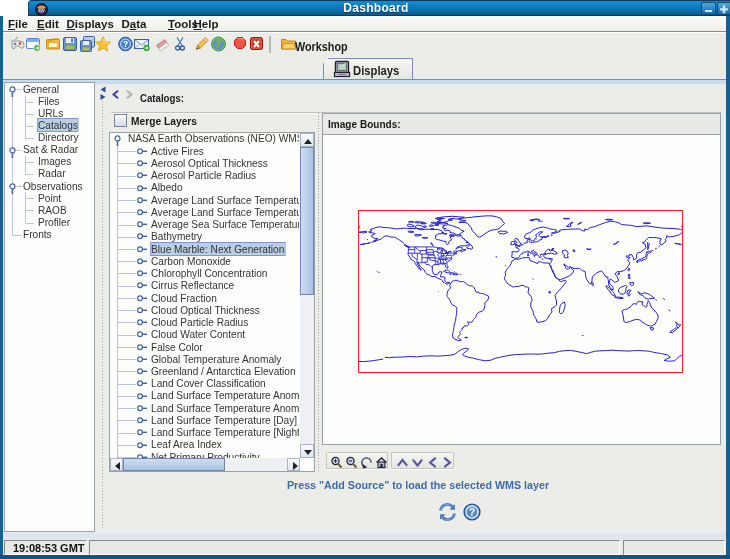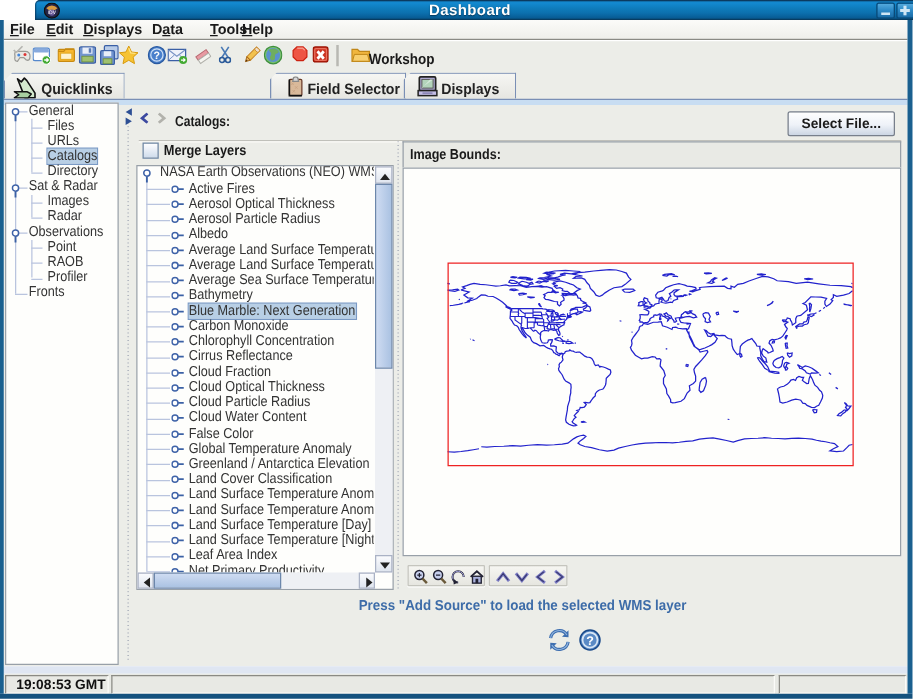--- a/index.html
+++ b/index.html
@@ -178,36 +178,20 @@
           <path d="M4 5 L9 11 M9 5 L4 11" stroke="#fff" stroke-width="2.2"></path>
         </svg></div>
   <div class="abs" style="left:266px;top:3px;width:1.5px;height:17px;background:#b8b8b2"></div>
   <div class="ticon" style="left:278px;top:4px"><svg width="15" height="14" viewBox="0 0 15 14">
           <path d="M0.5 2.5 L5 2.5 L6.5 4 L14.5 4 L14.5 12 L0.5 12 Z" fill="#f0b63e" stroke="#c08718"></path>
           <path d="M2.5 6.5 L13 6.5 L14.5 12 L1 12 Z" fill="#f8cf6e" stroke="#c08718" stroke-width="0.8"></path>
         </svg></div>
   <div class="abs" style="left:292px;top:7px;font-size:12px;font-weight:bold;color:#1a1a1a;transform:scaleX(0.9);transform-origin:0 50%">Workshop</div>
  </div>
  <div id="tabstrip">
-  <div class="tab" style="left:0px;width:96.5px;clip-path:polygon(0 7px,7px 0,100% 0,100% 100%,0 100%)">
-        <span class="abs" style="left:5px;top:2px"><svg width="22" height="19" viewBox="0 0 22 19">
-            <path d="M5 2 L8 4.5 L10.5 1.5 L12.5 3.5 L19 13.5 L19 17.3 L11 17.3 Z" fill="#d4e9cd" stroke="#111" stroke-width="1.3" stroke-linejoin="round"></path>
-            <path d="M2.5 12.3 L6 14.8 L2.5 17.3 L13.5 17.3 L16 14.2 L12.5 12.3 Z" fill="#a8cfa0" stroke="#111" stroke-width="1.2" stroke-linejoin="round"></path>
-          </svg></span>
-        <span class="lbl" style="left:29px;top:5px;position:absolute">Quicklinks</span>
-      </div>
-  <div class="tab" style="left:212.5px;width:109.5px;clip-path:polygon(0 6px,6px 0,100% 0,100% 100%,0 100%)">
-        <span class="abs" style="left:13px;top:2px"><svg width="13" height="17" viewBox="0 0 13 17">
-            <rect x="1.5" y="2.5" width="10" height="13" rx="1" fill="#d9b99a" stroke="#6a3a28"></rect>
-            <path d="M1.5 2.5 L1.5 15.5 L11.5 15.5" fill="none" stroke="#111" stroke-width="1.3"></path>
-            <path d="M4.5 2.5 Q4.5 0.5 6.5 0.5 Q8.5 0.5 8.5 2.5 L8.8 4 L4.2 4Z" fill="#d8d8d8" stroke="#888"></path>
-            <path d="M3 5 l2 2 m0 -2 l-2 2 M6 8 l2 2 m0 -2 l-2 2 M4 11 l2 2 m0-2 l-2 2" stroke="#c8a384" stroke-width="0.7"></path>
-          </svg></span>
-        <span class="lbl" style="left:29px;top:5px;position:absolute">Field Selector</span>
-      </div>
   <div class="tab" style="left:319.7px;width:90.3px;clip-path:polygon(0 6px,6px 0,100% 0,100% 100%,0 100%)">
         <span class="abs" style="left:9px;top:1px"><svg width="19" height="18" viewBox="0 0 19 18">
             <rect x="2.5" y="1.5" width="13" height="11" rx="1" fill="#b8b2dd" stroke="#222" stroke-width="1.4"></rect>
             <rect x="4.5" y="3.5" width="9" height="7" fill="#b3d4bb" stroke="#555" stroke-width="0.8"></rect>
             <path d="M4.5 10.5 L11 3.5 L13.5 3.5 L4.5 10 Z" fill="#d5e8da"></path>
             <rect x="1.5" y="12.5" width="15" height="4" fill="#c3bde4" stroke="#222" stroke-width="1.2"></rect>
             <path d="M5 14.5 L13 14.5" stroke="#7a74a8" stroke-width="1"></path>
           </svg></span>
         <span class="lbl" style="left:29px;top:5px;position:absolute">Displays</span>
       </div>
@@ -267,21 +251,20 @@
         </svg>
   </div>
   <div id="chooser">
    <svg class="abs" style="left:2px;top:6px" width="9" height="9" viewBox="0 0 9 9">
           <path d="M7 0.8 L2.6 4.5 L7 8.2" fill="none" stroke="#3c49a0" stroke-width="2.1"></path>
         </svg>
    <svg class="abs" style="left:16px;top:6px" width="9" height="9" viewBox="0 0 9 9">
           <path d="M2 0.8 L6.4 4.5 L2 8.2" fill="none" stroke="#b2b2ac" stroke-width="2.1"></path>
         </svg>
    <div id="catlabel">Catalogs:</div>
-   <div class="obtn" style="left:521px;top:5px;width:86px;height:20px;line-height:19px">Select File...</div>
    <div id="sep1"></div>
    <div id="mergebox"></div>
         <div id="mergelbl">Merge Layers</div>
    <div id="wmsbox">
      <div id="wmsclip">
             <div class="tline2" style="left:7.5px;top:8.8px;height:315.2px;width:1px"></div>
             <svg class="abs" style="left:4px;top:2.4px" width="8" height="12" viewBox="0 0 8 12">
               <circle cx="3.5" cy="3.4" r="2.5" fill="#fff" stroke="#3f63a8" stroke-width="1.2"></circle>
               <path d="M3.5 6.2 L3.5 11" stroke="#3b61a5" stroke-width="1.5"></path>
             </svg>

